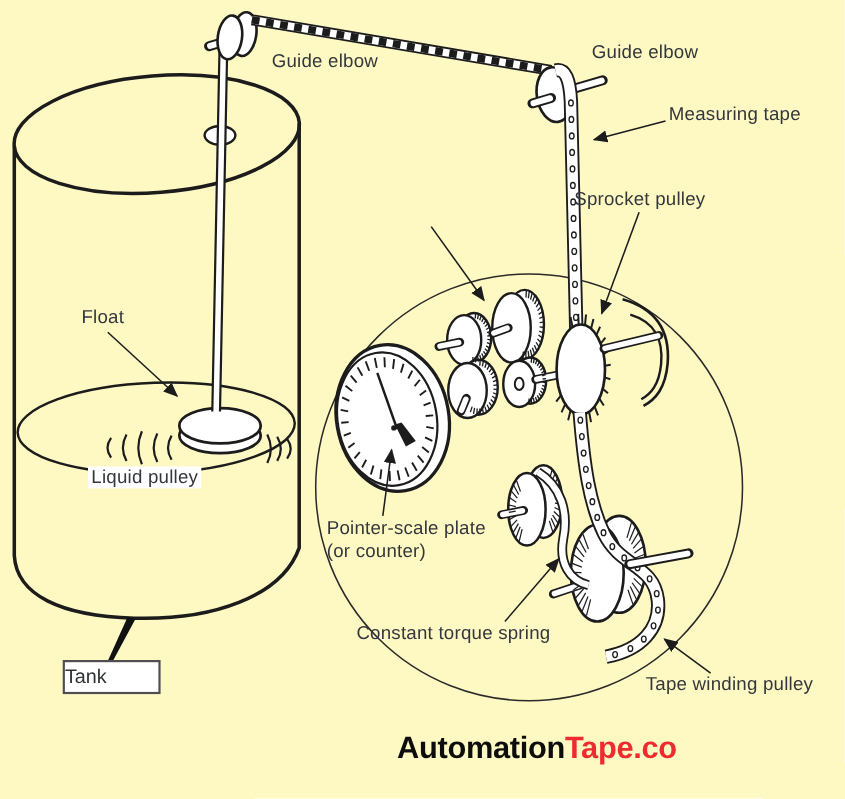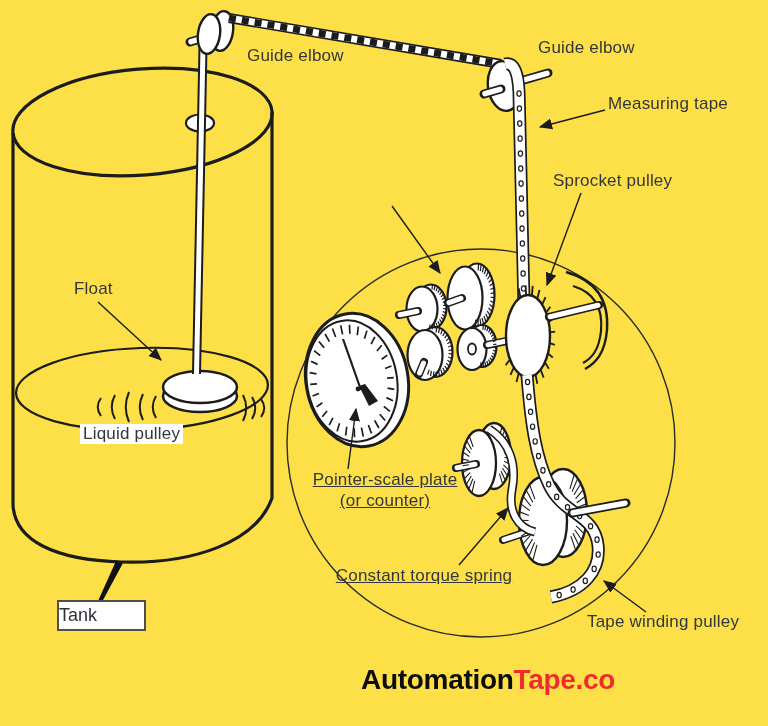--- a/index.html
+++ b/index.html
@@ -1,20 +1,20 @@
 <!DOCTYPE html>
 <html><head>
 <meta charset="utf-8">
 <style>
   html,body{margin:0;padding:0;background:#fff;}
-  .stage{position:relative;width:768px;height:726px;background:#fde047;overflow:hidden;
+  .stage{position:relative;width:768px;height:726px;background:#fef9c3;overflow:hidden;
          font-family:"Liberation Sans",sans-serif;}
   .stage svg{position:absolute;left:0;top:0;}
   .lbl{position:absolute;font-size:17px;letter-spacing:.2px;color:#33373d;white-space:nowrap;}
-  .ctr{text-align:center;line-height:21px;text-decoration:underline;}
+  .ctr{line-height:21px;}
   .tankbox{position:absolute;left:57px;top:600px;width:89px;height:31px;box-sizing:border-box;
            border:2px solid #4f4f4f;background:#fff;font-size:18px;color:#2e3237;
            display:flex;align-items:center;}
   .logo{position:absolute;left:361px;top:664px;font-size:28px;font-weight:700;
         letter-spacing:-0.3px;white-space:nowrap;}
 </style>
 </head>
 <body>
 
 <div class="stage">
@@ -370,21 +370,21 @@
     <line x1="348" y1="469" x2="356" y2="409" marker-end="url(#arw)"></line>
     <line x1="459" y1="565" x2="508" y2="508" marker-end="url(#arw)"></line>
     <line x1="646" y1="612" x2="604" y2="581" marker-end="url(#arw)"></line>
     <polygon points="116,561 123,563 102,602 98,601" fill="#111" stroke="none"></polygon>
   </g>
 </svg>
 
   <div class="lbl" style="left:247px;top:46px">Guide elbow</div>
   <div class="lbl" style="left:538px;top:38px">Guide elbow</div>
   <div class="lbl" style="left:608px;top:94px">Measuring tape</div>
-  <div class="lbl" style="left:553px;top:171px">Sprocket pulley</div>
+  <div class="lbl" style="left:522px;top:171px">Sprocket pulley</div>
   <div class="lbl" style="left:74px;top:279px">Float</div>
   <div class="lbl" style="left:80px;top:424px;background:#fff;padding:0 3px">Liquid pulley</div>
 
   <div class="lbl ctr" style="left:297px;top:469px;width:176px">
     <div>Pointer-scale plate</div>
     <div>(or counter)</div>
   </div>
 
   <div class="lbl ctr" style="left:324px;top:565px;width:200px">
     <div>Constant torque spring</div>

